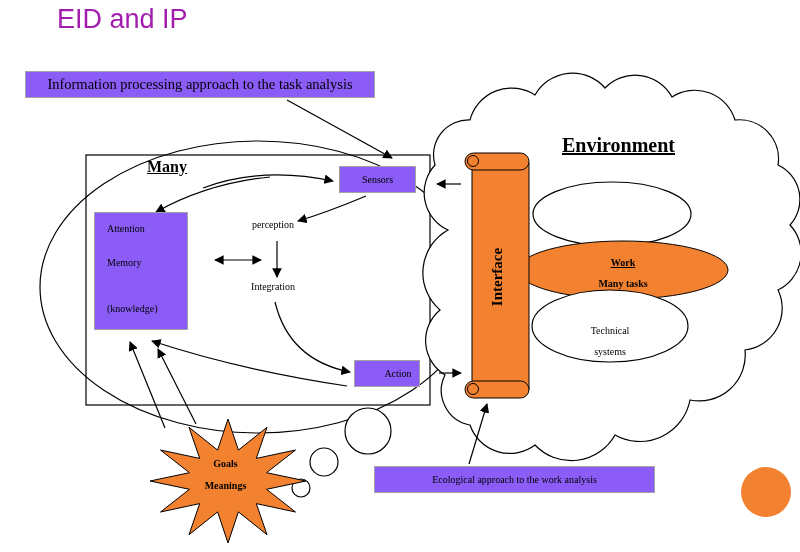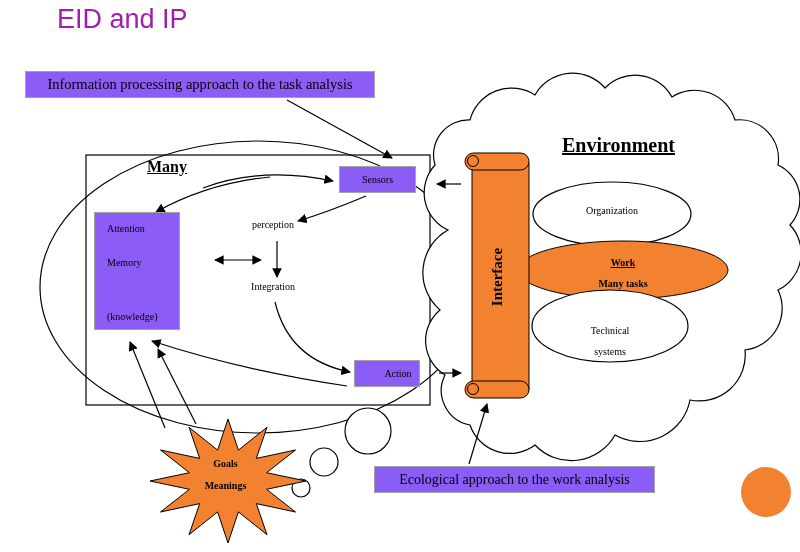--- a/index.html
+++ b/index.html
@@ -89,39 +89,38 @@
     <path class="ln" marker-end="url(#arr)" d="M 461 184 L 437 184"></path>
     <path class="ln" marker-end="url(#arr)" d="M 439 373 L 461 373"></path>
     <path class="ln" marker-end="url(#arr)" d="M 469 464 L 487 404"></path>
     <path class="ln" marker-end="url(#arr)" d="M 165 428 L 130 342"></path>
     <path class="ln" marker-end="url(#arr)" d="M 196 424 L 158 349"></path>
   </svg>
 
   <div class="abs title" style="left:57px;top:4px;">EID and IP</div>
 
   <div class="abs boxed ser" style="left:25px;top:71px;width:350px;height:27px;line-height:25px;font-size:14.5px;">Information processing approach to the task analysis</div>
-  <div class="abs boxed ser" style="left:374px;top:466px;width:281px;height:27px;line-height:25px;font-size:14px;">Ecological approach to the work analysis</div>
+  <div class="abs boxed ser" style="left:374px;top:466px;width:281px;height:27px;line-height:25px;font-size:10px;">Ecological approach to the work analysis</div>
 
   <div class="abs ser bold und" style="left:147px;top:158px;font-size:16px;">Many</div>
   <div class="abs boxed ser" style="left:339px;top:166px;width:77px;height:27px;line-height:25px;">Sensors</div>
   <div class="abs ser ctr" style="left:228px;top:219px;width:90px;">perception</div>
 
-  <div class="abs boxed" style="left:94px;top:212px;width:86px;height:118px;text-align:center;">
+  <div class="abs boxed" style="left:94px;top:212px;width:94px;height:118px;text-align:center;">
     <div class="abs ser" style="left:12px;top:10px;">Attention</div>
     <div class="abs ser" style="left:12px;top:44px;">Memory</div>
-    <div class="abs ser" style="left:12px;top:90px;margin-top:8px;">(knowledge)</div>
+    <div class="abs ser" style="left:12px;top:90px;">(knowledge)</div>
   </div>
 
   <div class="abs ser ctr" style="left:228px;top:281px;width:90px;">Integration</div>
   <div class="abs boxed ser" style="left:354px;top:360px;width:66px;height:27px;line-height:25px;padding-left:22px;">Action</div>
 
   <div class="abs ser bold ctr" style="left:440px;top:266px;width:120px;height:22px;transform:rotate(-90deg);font-size:15px;">Interface</div>
 
   <div class="abs ser bold und" style="left:562px;top:134px;font-size:20px;">Environment</div>
-  <div class="abs ser ctr" style="left:537px;top:205px;width:150px;">Organization</div>
 
   <div class="abs ctr" style="left:523px;top:251px;width:200px;line-height:19px;">
     <span class="ser bold und">Work</span><br>
     <span class="ser bold">Many tasks</span>
   </div>
 
   <div class="abs ctr" style="left:535px;top:319px;width:150px;line-height:19px;">
     <span class="ser">Technical</span><br>
     <span class="ser">systems</span>
   </div>

